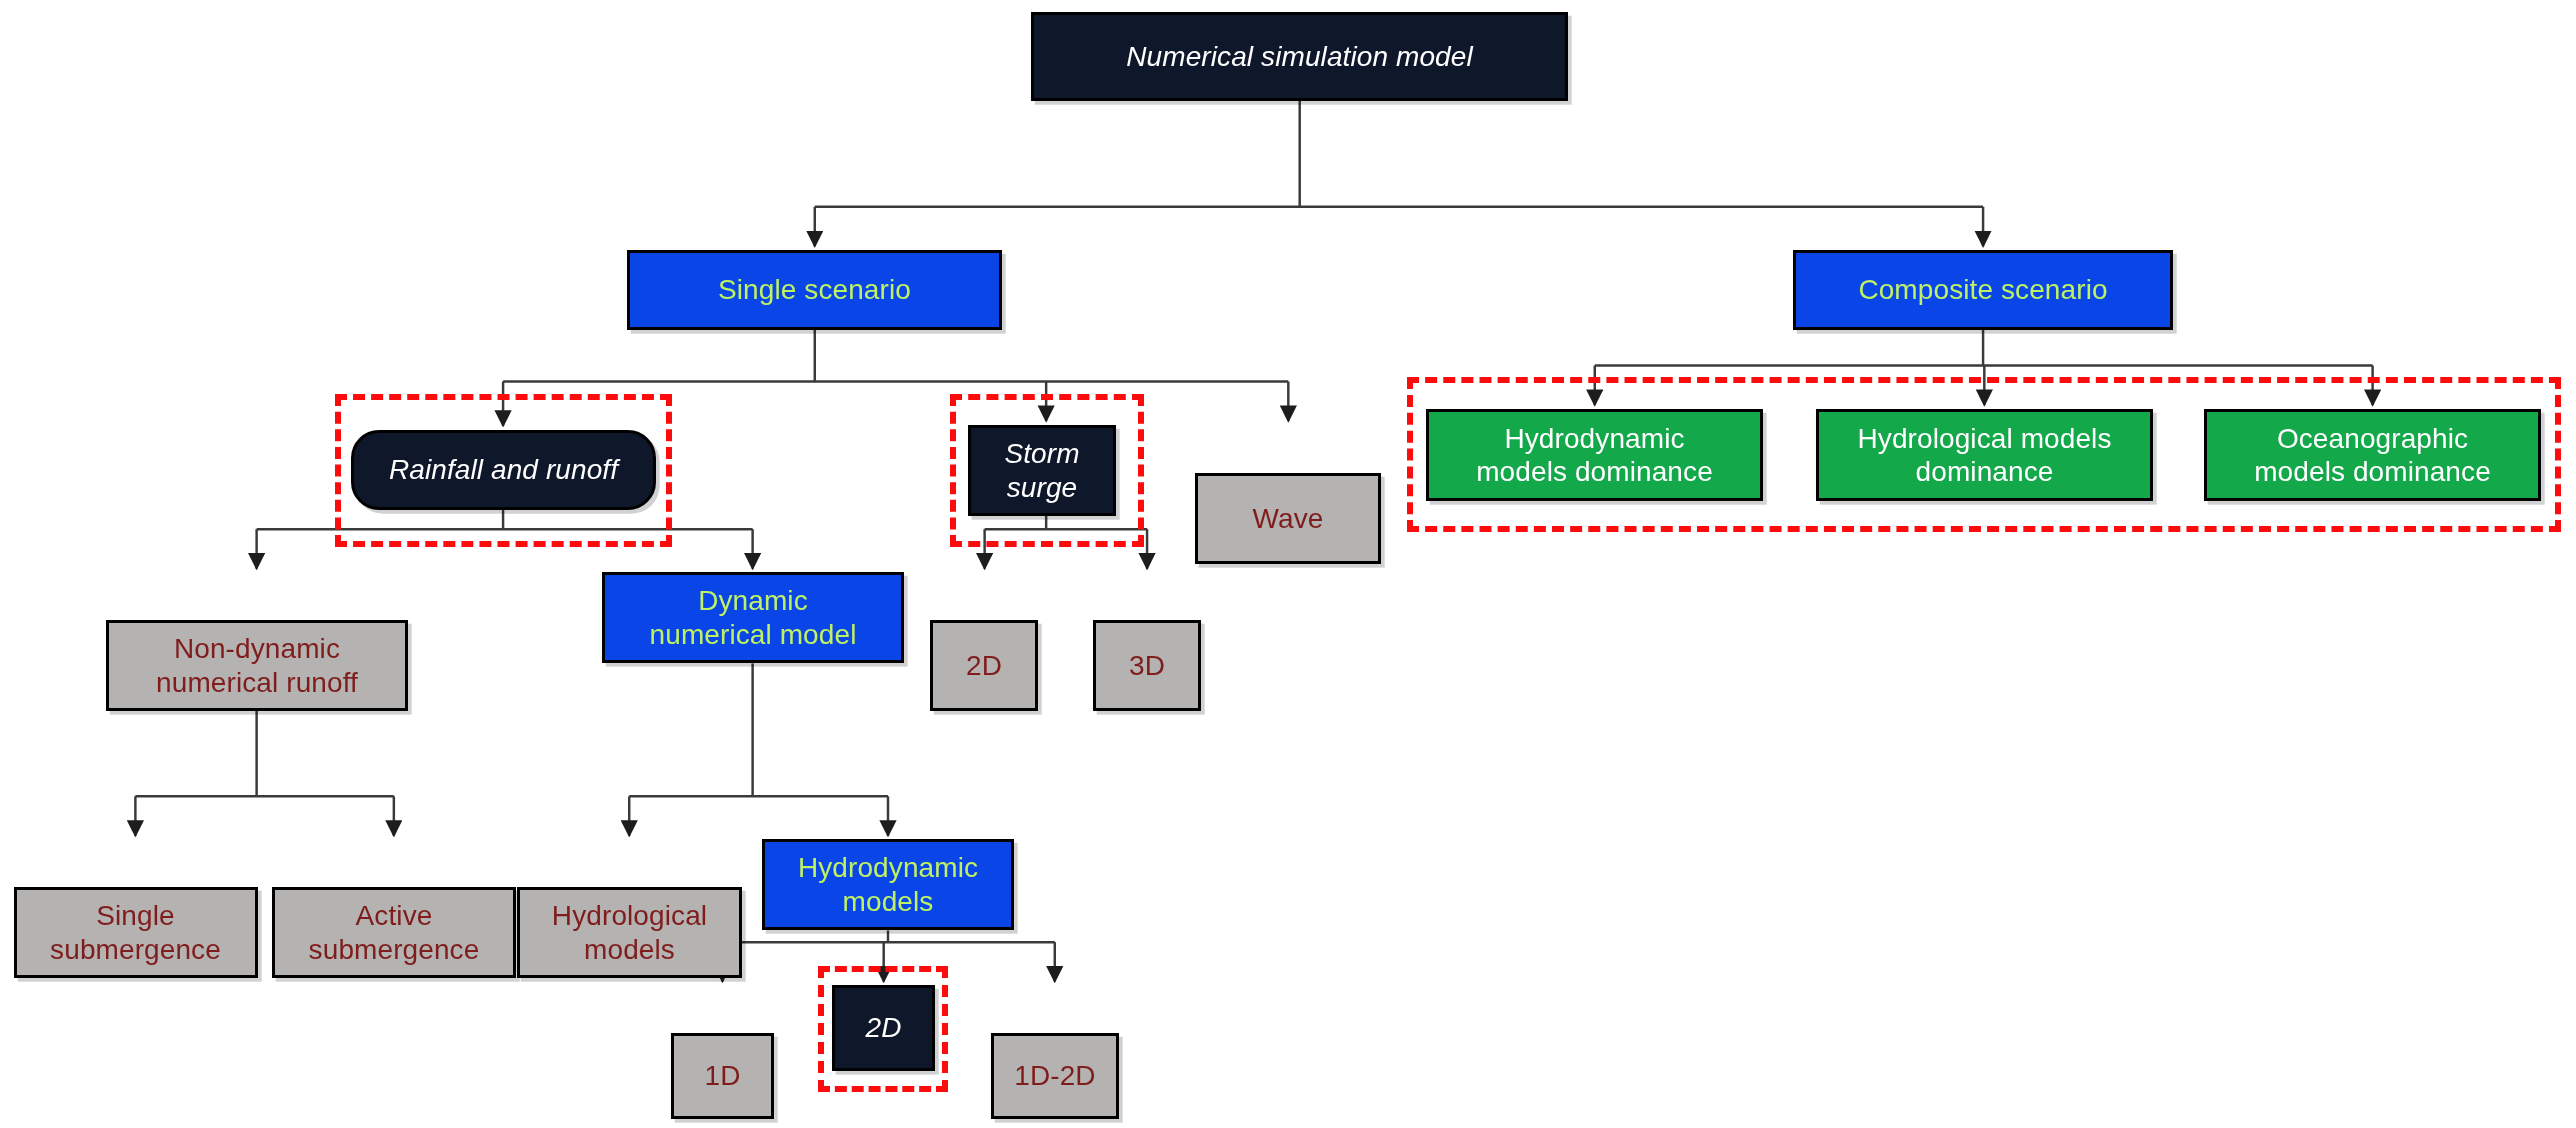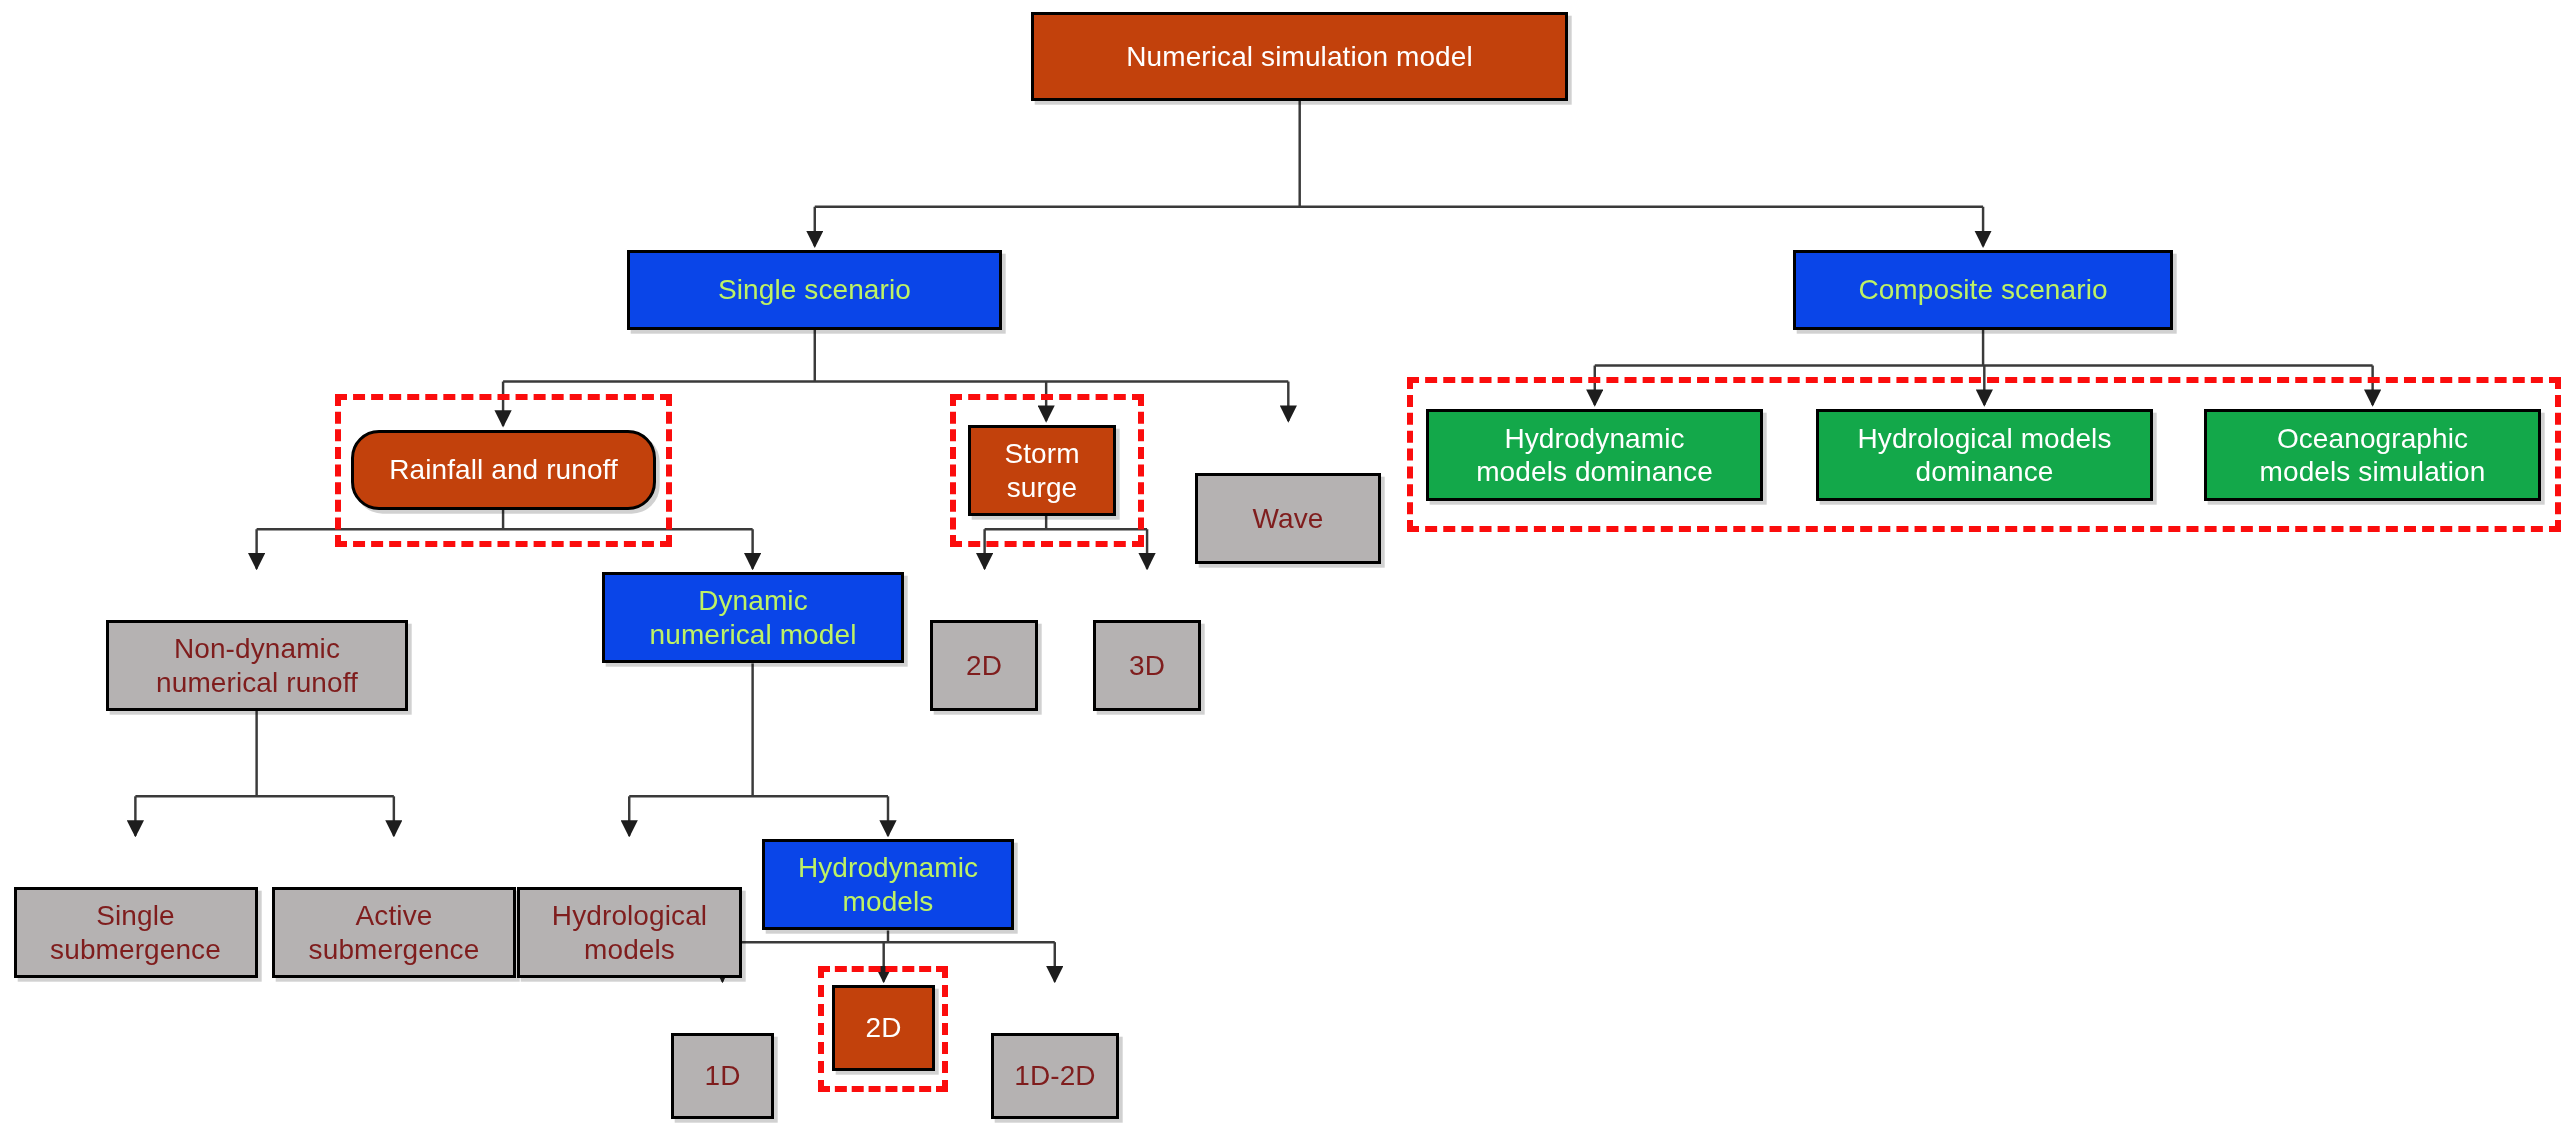--- a/index.html
+++ b/index.html
@@ -31,21 +31,21 @@
     display: flex;
     align-items: center;
     justify-content: center;
     text-align: center;
     line-height: 1.18;
     font-size: 28px;
     letter-spacing: 0.1px;
     z-index: 3;
     box-shadow: 3.7px 3.7px 0 rgba(0,0,0,0.18);
   }
-  .node.dark  { background: #c2410c; color: #ffffff; }
+  .node.dark  { background: #0f172a; color: #ffffff; font-style: italic; }
   .node.blue  { background: #0a45e8; color: #bef264; }
   .node.green { background: #13a84a; color: #ffffff; }
   .node.grey  { background: #b5b2b2; color: #7f1d1d; margin-top: 48px; }
 
   .node .lbl { display: block; white-space: pre-line; padding: 0 6.2px; }
 
   .dash-box {
     position: absolute;
     box-sizing: border-box;
     border: 6.8px dashed #fb0d0d;
@@ -125,21 +125,21 @@
       <div class="node green" style="left: 1426px; top: 409px; width: 337px; height: 92px;">
         <span class="lbl">Hydrodynamic
 models dominance</span>
       </div>
       <div class="node green" style="left: 1816px; top: 409px; width: 337px; height: 92px;">
         <span class="lbl">Hydrological models
 dominance</span>
       </div>
       <div class="node green" style="left: 2204px; top: 409px; width: 337px; height: 92px;">
         <span class="lbl">Oceanographic
-models simulation</span>
+models dominance</span>
       </div>
       <div class="node grey" style="left: 106px; top: 572px; width: 302px; height: 91px;">
         <span class="lbl">Non-dynamic
 numerical runoff</span>
       </div>
       <div class="node blue" style="left: 602px; top: 572px; width: 302px; height: 91px;">
         <span class="lbl">Dynamic
 numerical model</span>
       </div>
       <div class="node grey" style="left: 930px; top: 572px; width: 108px; height: 91px;">

